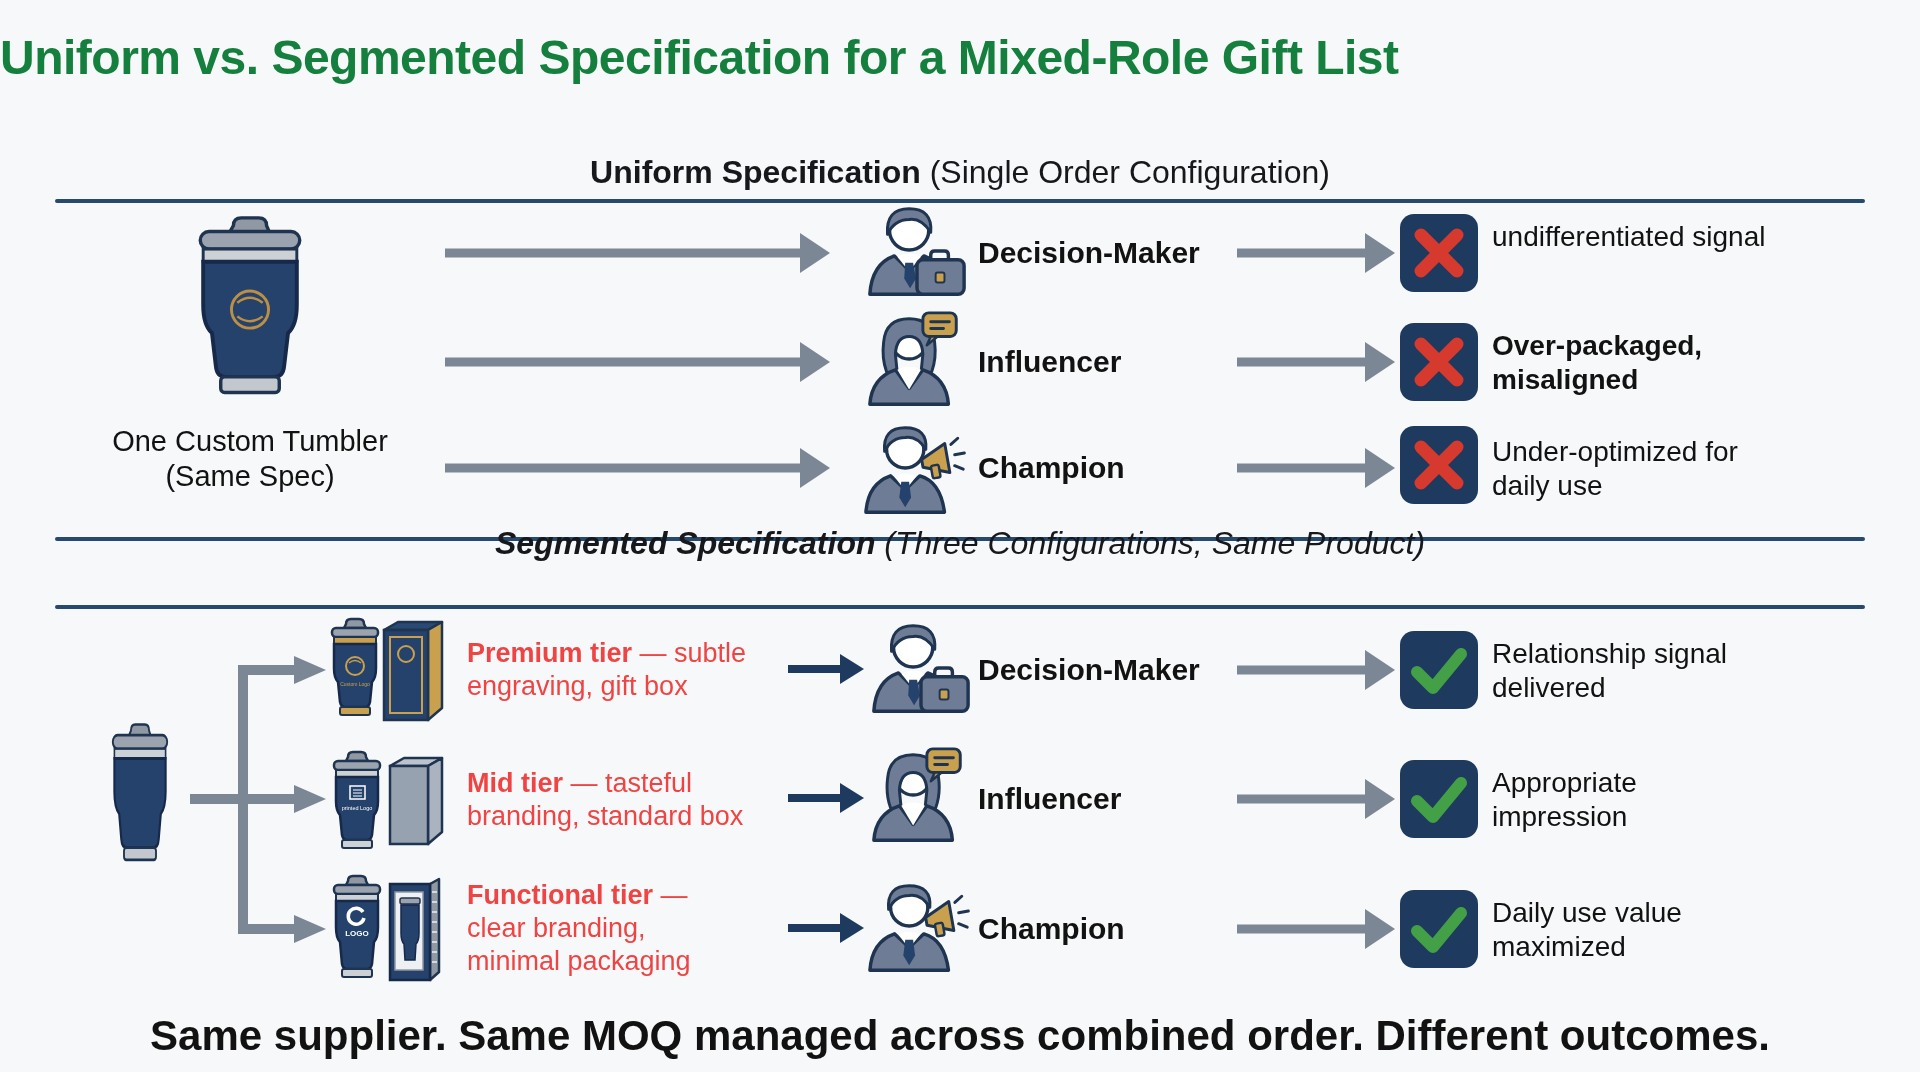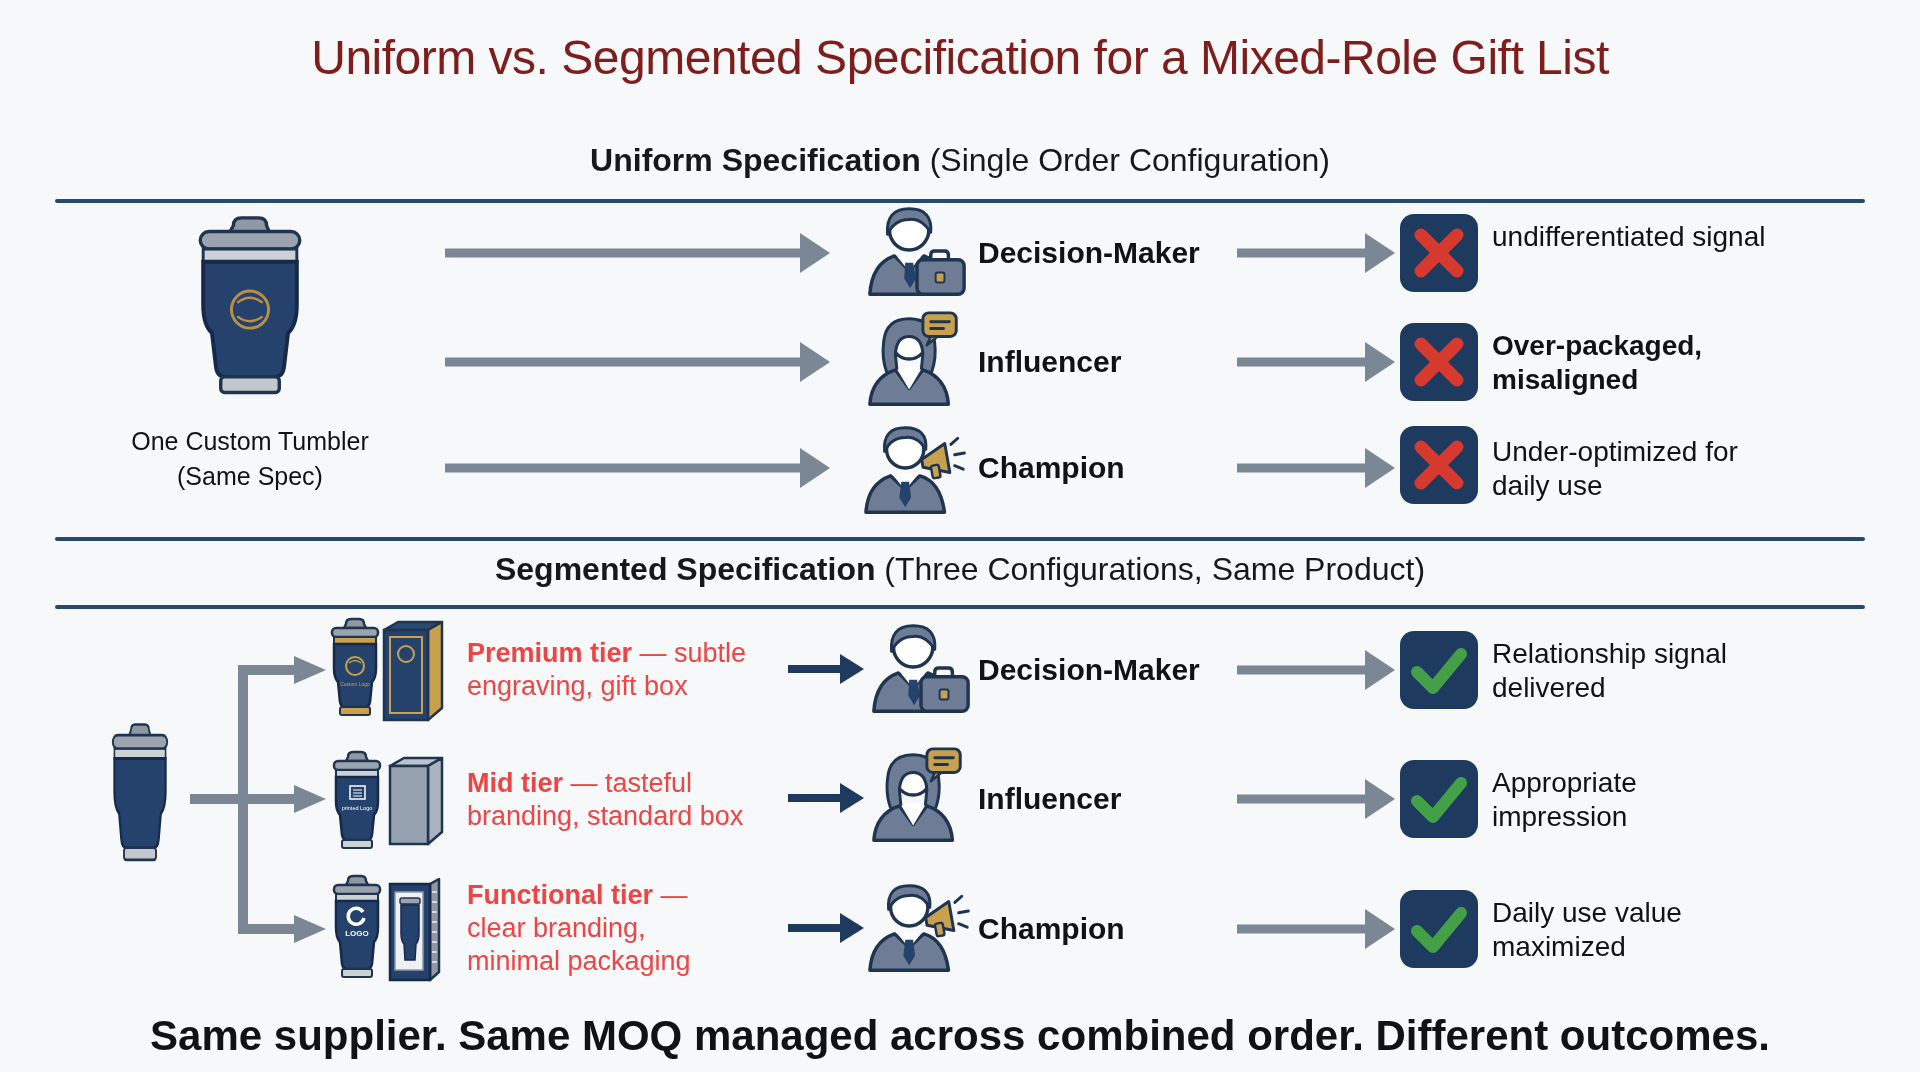--- a/index.html
+++ b/index.html
@@ -4,33 +4,33 @@
 <style>
   html,body{margin:0;padding:0;background:#e9eaec;}
   .stage{
     position:relative;width:1920px;height:1072px;overflow:hidden;
     background:#f7f8f9;
     font-family:"Liberation Sans","DejaVu Sans",sans-serif;
     color:#141414;
   }
   .abs{position:absolute;}
   .title{
-    position:absolute;top:30px;left:0;width:100%;text-align:center;
-    font-size:48px;font-weight:400;color:#7f1d1d;letter-spacing:-0.5px;
+    position:absolute;top:30px;left:0;width:100%;text-align:left;
+    font-size:48px;font-weight:700;color:#15803d;letter-spacing:-0.5px;
     white-space:nowrap;margin:0;
   }
   .sec-head{
     position:absolute;left:0;width:100%;text-align:center;
     font-size:32px;font-weight:400;color:#16181c;white-space:nowrap;
   }
   .sec-head b{font-weight:700;}
   .hline{position:absolute;left:55px;width:1810px;height:4px;background:#27496e;border-radius:2px;}
   .caption{
     position:absolute;left:40px;top:424px;width:420px;text-align:center;
-    font-size:25px;line-height:35px;color:#121212;
+    font-size:29px;line-height:35px;color:#121212;
   }
   .role{
     position:absolute;left:978px;font-size:30px;font-weight:700;
     line-height:42px;white-space:nowrap;color:#121212;
   }
   .outcome{
     position:absolute;left:1492px;font-size:28px;line-height:34px;color:#121212;
   }
   .outcome div{white-space:nowrap;}
   .tier-text{position:absolute;left:467px;font-size:27px;line-height:33px;color:#ef4444;}
@@ -54,21 +54,21 @@
   .badge{position:absolute;left:1400px;width:78px;height:78px;border-radius:14px;background:#1e3a5f;}
   .badge svg{position:absolute;left:0;top:0;}
 </style>
 </head>
 <body>
 
 <div class="stage">
 
   <h1 class="title">Uniform vs. Segmented Specification for a Mixed-Role Gift List</h1>
 
-  <div class="sec-head" style="top:142px;">
+  <div class="sec-head" style="top:154px;">
     <b>Uniform Specification</b><span> (Single Order Configuration)</span>
   </div>
   <div class="hline" style="top:199px;"></div>
 
   <svg class="abs" style="left:176px;top:212px;" width="148" height="200" viewBox="0 0 150 205">
     <path d="M58,14 q0,-8 8,-8 h18 q8,0 8,8 l3,7 h-41 z" fill="#8f98a3" stroke="#1f3450" stroke-width="3.5"></path>
     <rect x="24" y="20" width="102" height="18" rx="9" fill="#9aa3ae" stroke="#1f3450" stroke-width="3.5"></rect>
     <rect x="27" y="38" width="96" height="13" fill="#ccd1d6" stroke="#1f3450" stroke-width="3"></rect>
     <path d="M27,51 L123,51 L123,95 Q123,116 114,124 L110,158 Q109,169 100,169 L50,169 Q41,169 40,158 L36,124 Q27,116 27,95 Z" fill="#24426b" stroke="#17294a" stroke-width="4"></path>
     <rect x="45" y="169" width="60" height="16" rx="4" fill="#c3c8ce" stroke="#1f3450" stroke-width="3.5"></rect>
@@ -168,21 +168,21 @@
   <div class="outcome" style="top:329px;font-weight:bold;">
     <div>Over-packaged,</div>
     <div>misaligned</div>
   </div>
   <div class="outcome" style="top:435px;">
     <div>Under-optimized for</div>
     <div>daily use</div>
   </div>
 
   <div class="hline" style="top:537px;"></div>
-  <div class="sec-head" style="top:551px;">
+  <div class="sec-head" style="top:525px;font-style:italic;">
     <b>Segmented Specification</b><span> (Three Configurations, Same Product)</span>
   </div>
   <div class="hline" style="top:605px;"></div>
 
   <svg class="abs" style="left:100px;top:720px;" width="80" height="155" viewBox="0 0 150 205" preserveAspectRatio="none">
     <path d="M58,14 q0,-8 8,-8 h18 q8,0 8,8 l3,7 h-41 z" fill="#8f98a3" stroke="#1f3450" stroke-width="3.5"></path>
     <rect x="24" y="20" width="102" height="18" rx="9" fill="#9aa3ae" stroke="#1f3450" stroke-width="3.5"></rect>
     <rect x="27" y="38" width="96" height="13" fill="#ccd1d6" stroke="#1f3450" stroke-width="3"></rect>
     <path d="M27,51 L123,51 L123,95 Q123,116 114,124 L110,158 Q109,169 100,169 L50,169 Q41,169 40,158 L36,124 Q27,116 27,95 Z" fill="#24426b" stroke="#17294a" stroke-width="4"></path>
     <rect x="45" y="169" width="60" height="16" rx="4" fill="#c3c8ce" stroke="#1f3450" stroke-width="3.5"></rect>

